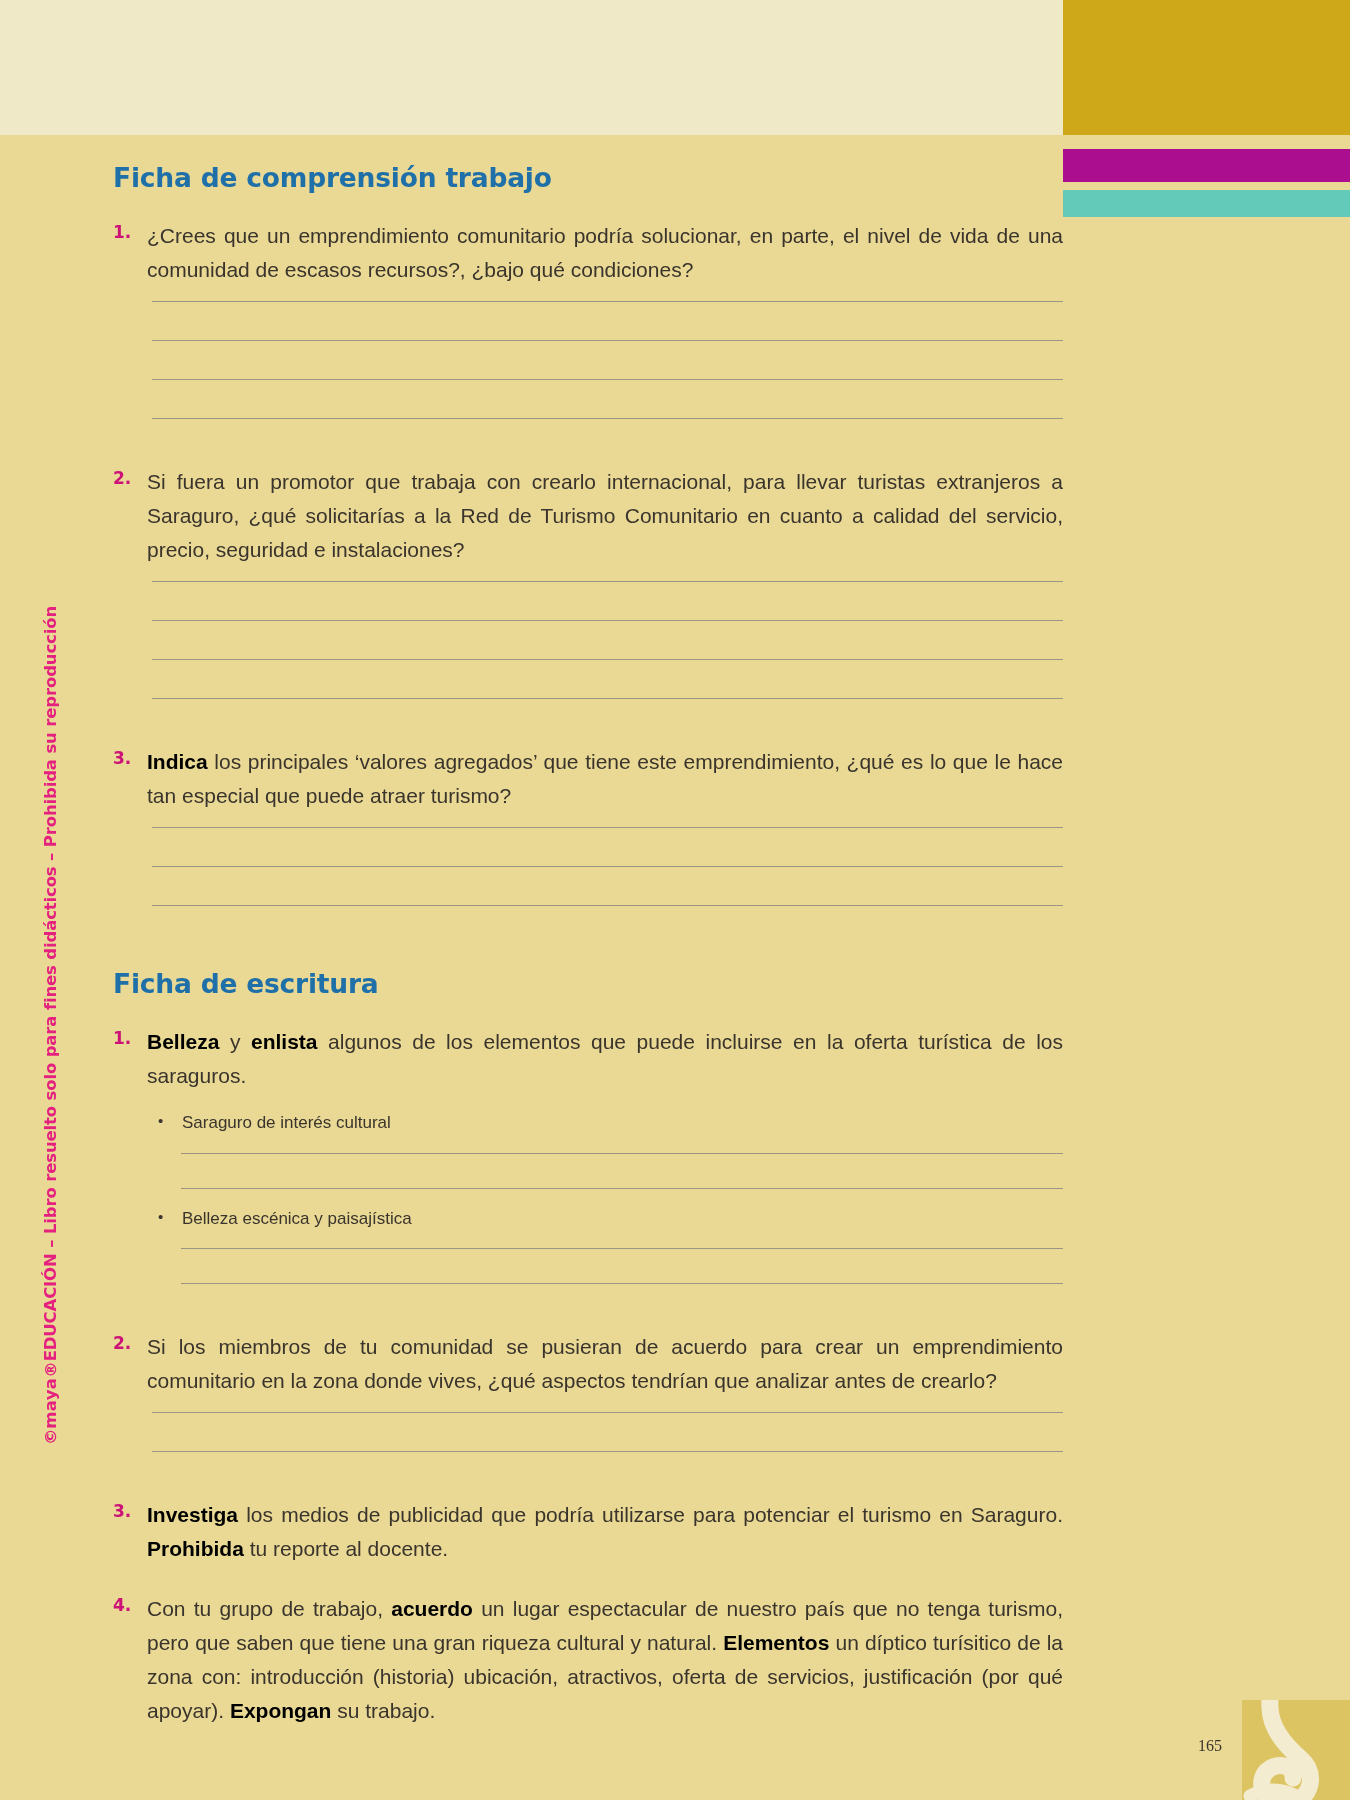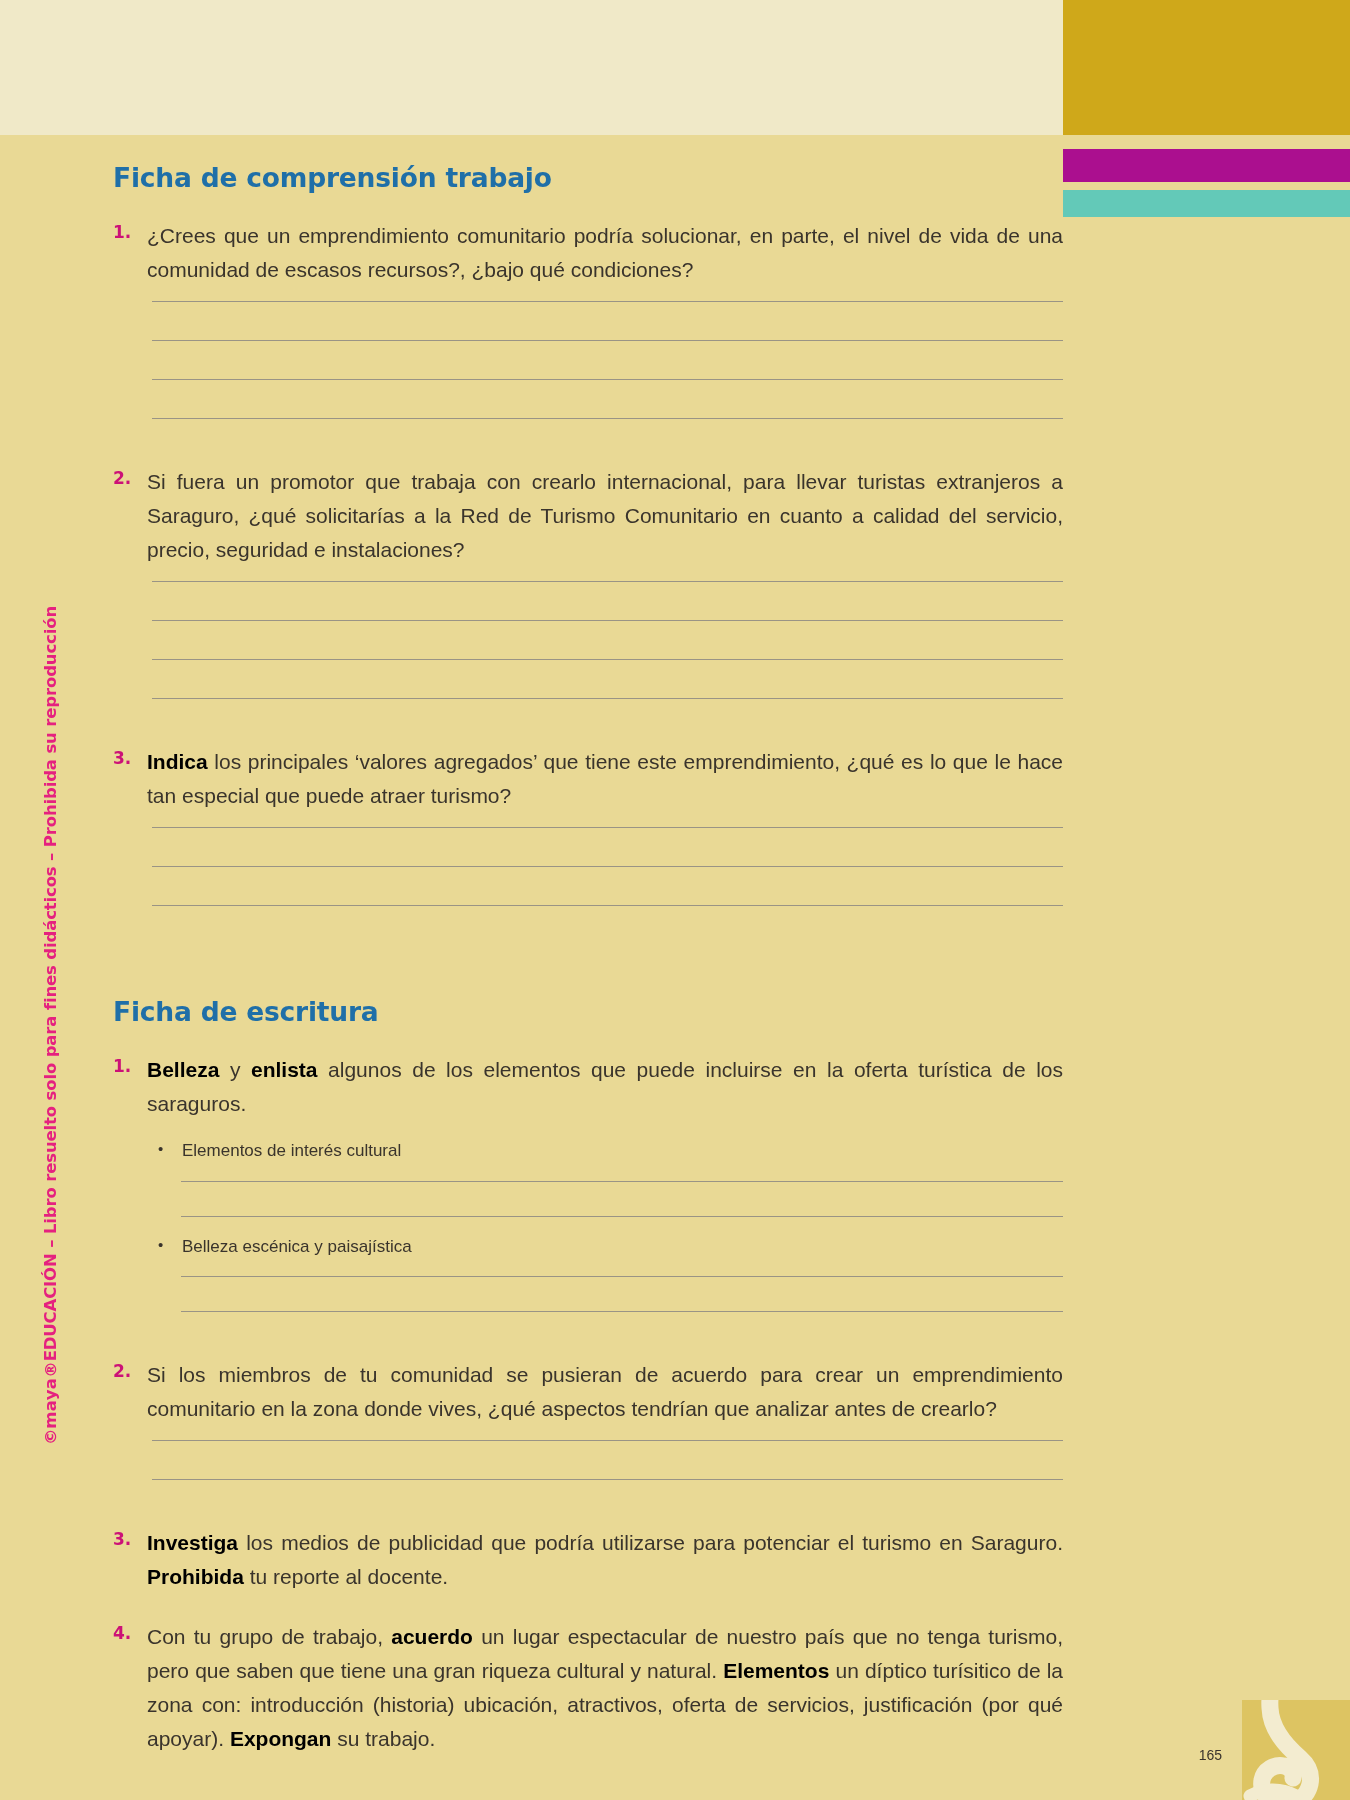--- a/index.html
+++ b/index.html
@@ -86,21 +86,21 @@
 
   h2.section-title {
     color: #1f6fa8;
     font-size: 26.5px;
     font-weight: 700;
     margin: 0 0 26px 0;
     letter-spacing: -0.2px;
     font-family: "DejaVu Sans", sans-serif;
   }
   h2.section-title.escritura {
-    margin-top: 44px;
+    margin-top: 16px;
   }
 
   .qitem {
     display: flex;
     align-items: flex-start;
     margin-bottom: 0;
   }
   .qnum {
     color: #cc1177;
     font-weight: 700;
@@ -154,24 +154,24 @@
   }
   .bullet-lines {
     margin: 16px 0 0 68px;
   }
   .bullet-lines .rule { margin-bottom: 34px; }
   .bullet-lines .rule:last-child { margin-bottom: 0; }
 
   .page-number {
     position: absolute;
     right: 128px;
-    bottom: 37px;
-    font-size: 14px;
-    color: #3a342c;
-    font-family: Liberation Sans, sans-serif;
+    bottom: 45px;
+    font-size: 16px;
+    color: #3a342c;
+    font-family: Liberation Serif, serif;
   }
 </style>
 </head>
 <body>
 
 <div class="top-cream"></div>
 <div class="top-gold"></div>
 <div class="bar-magenta"></div>
 <div class="bar-teal"></div>
 
@@ -214,21 +214,21 @@
         <div class="rule"></div>
       </div>
       <div class="gap-lg"></div>
       <h2 class="section-title escritura">Ficha de escritura</h2>
       <div class="qitem">
         <div class="qnum">1.</div>
         <div class="qtext"><b>Belleza</b> y <b>enlista</b> algunos de los elementos que puede incluirse en la oferta turística de los saraguros.</div>
       </div>
       <div class="bullet-item">
         <div class="bullet-dot">•</div>
-        <div class="bullet-text">Elementos de interés cultural</div>
+        <div class="bullet-text">Saraguro de interés cultural</div>
       </div>
       <div class="bullet-lines">
         <div class="rule"></div>
         <div class="rule"></div>
       </div>
       <div class="bullet-item">
         <div class="bullet-dot">•</div>
         <div class="bullet-text">Belleza escénica y paisajística</div>
       </div>
       <div class="bullet-lines">

